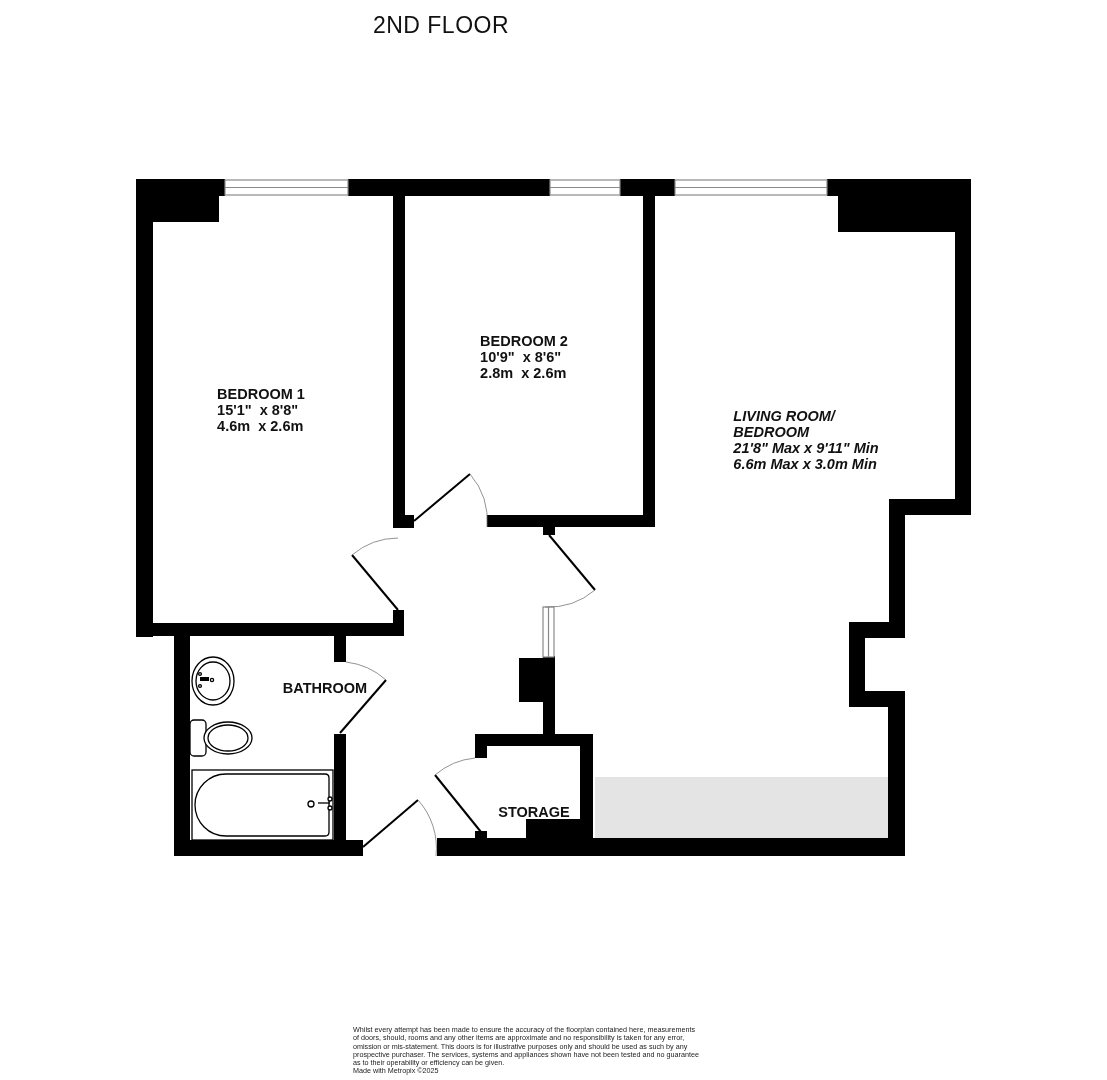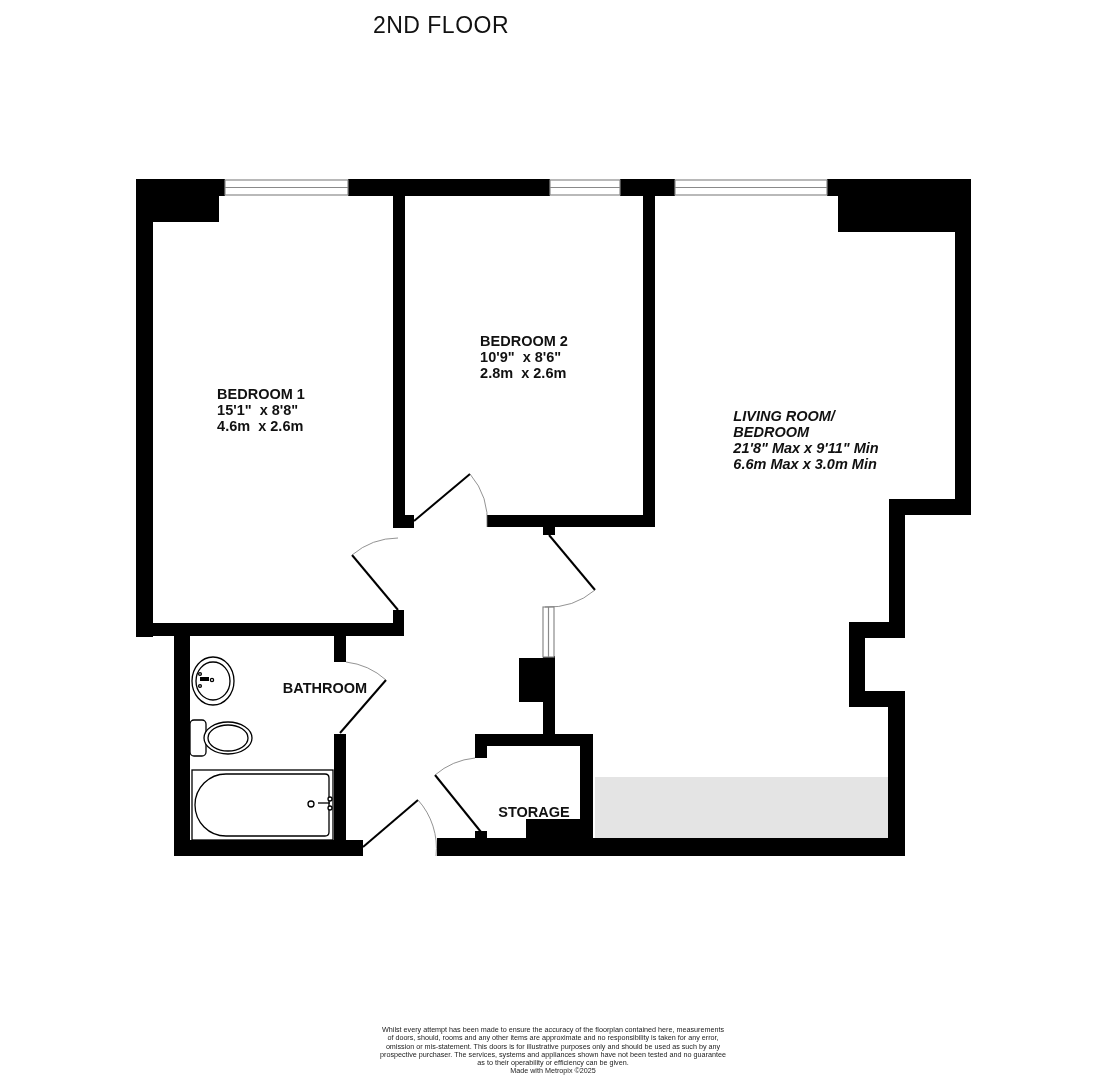--- a/index.html
+++ b/index.html
@@ -1,21 +1,21 @@
 <!DOCTYPE html>
 <html><head>
 <meta charset="utf-8">
 <style>
   html, body { margin: 0; padding: 0; background: #ffffff; }
   body { width: 1107px; height: 1080px; position: relative; overflow: hidden; font-family: "Liberation Sans", sans-serif; }
   .title { position: absolute; left: 0; width: 882px; top: 12px; text-align: center; font-size: 23px; color: #111; letter-spacing: 0.5px; }
   svg.plan { position: absolute; left: 0; top: 0; }
   .room-label { position: absolute; font-weight: bold; font-size: 14.5px; line-height: 16px; color: #111; white-space: nowrap; transform: translateX(-50%); }
   .room-label div { white-space: pre; }
-  .disclaimer { position: absolute; left: 353px; width: 400px; top: 1026px; text-align: center; font-size: 7.2px; line-height: 8.3px; color: #222; }
+  .disclaimer { position: absolute; left: 353px; width: 400px; top: 1026px; text-align: left; font-size: 7.2px; line-height: 8.3px; color: #222; }
 </style>
 </head>
 <body>
 
 <div class="title">2ND FLOOR</div>
 
 <svg class="plan" width="1107" height="1080" viewBox="0 0 1107 1080" xmlns="http://www.w3.org/2000/svg">
 
   <rect x="595" y="777" width="293" height="61" fill="#e4e4e4"></rect>
 

